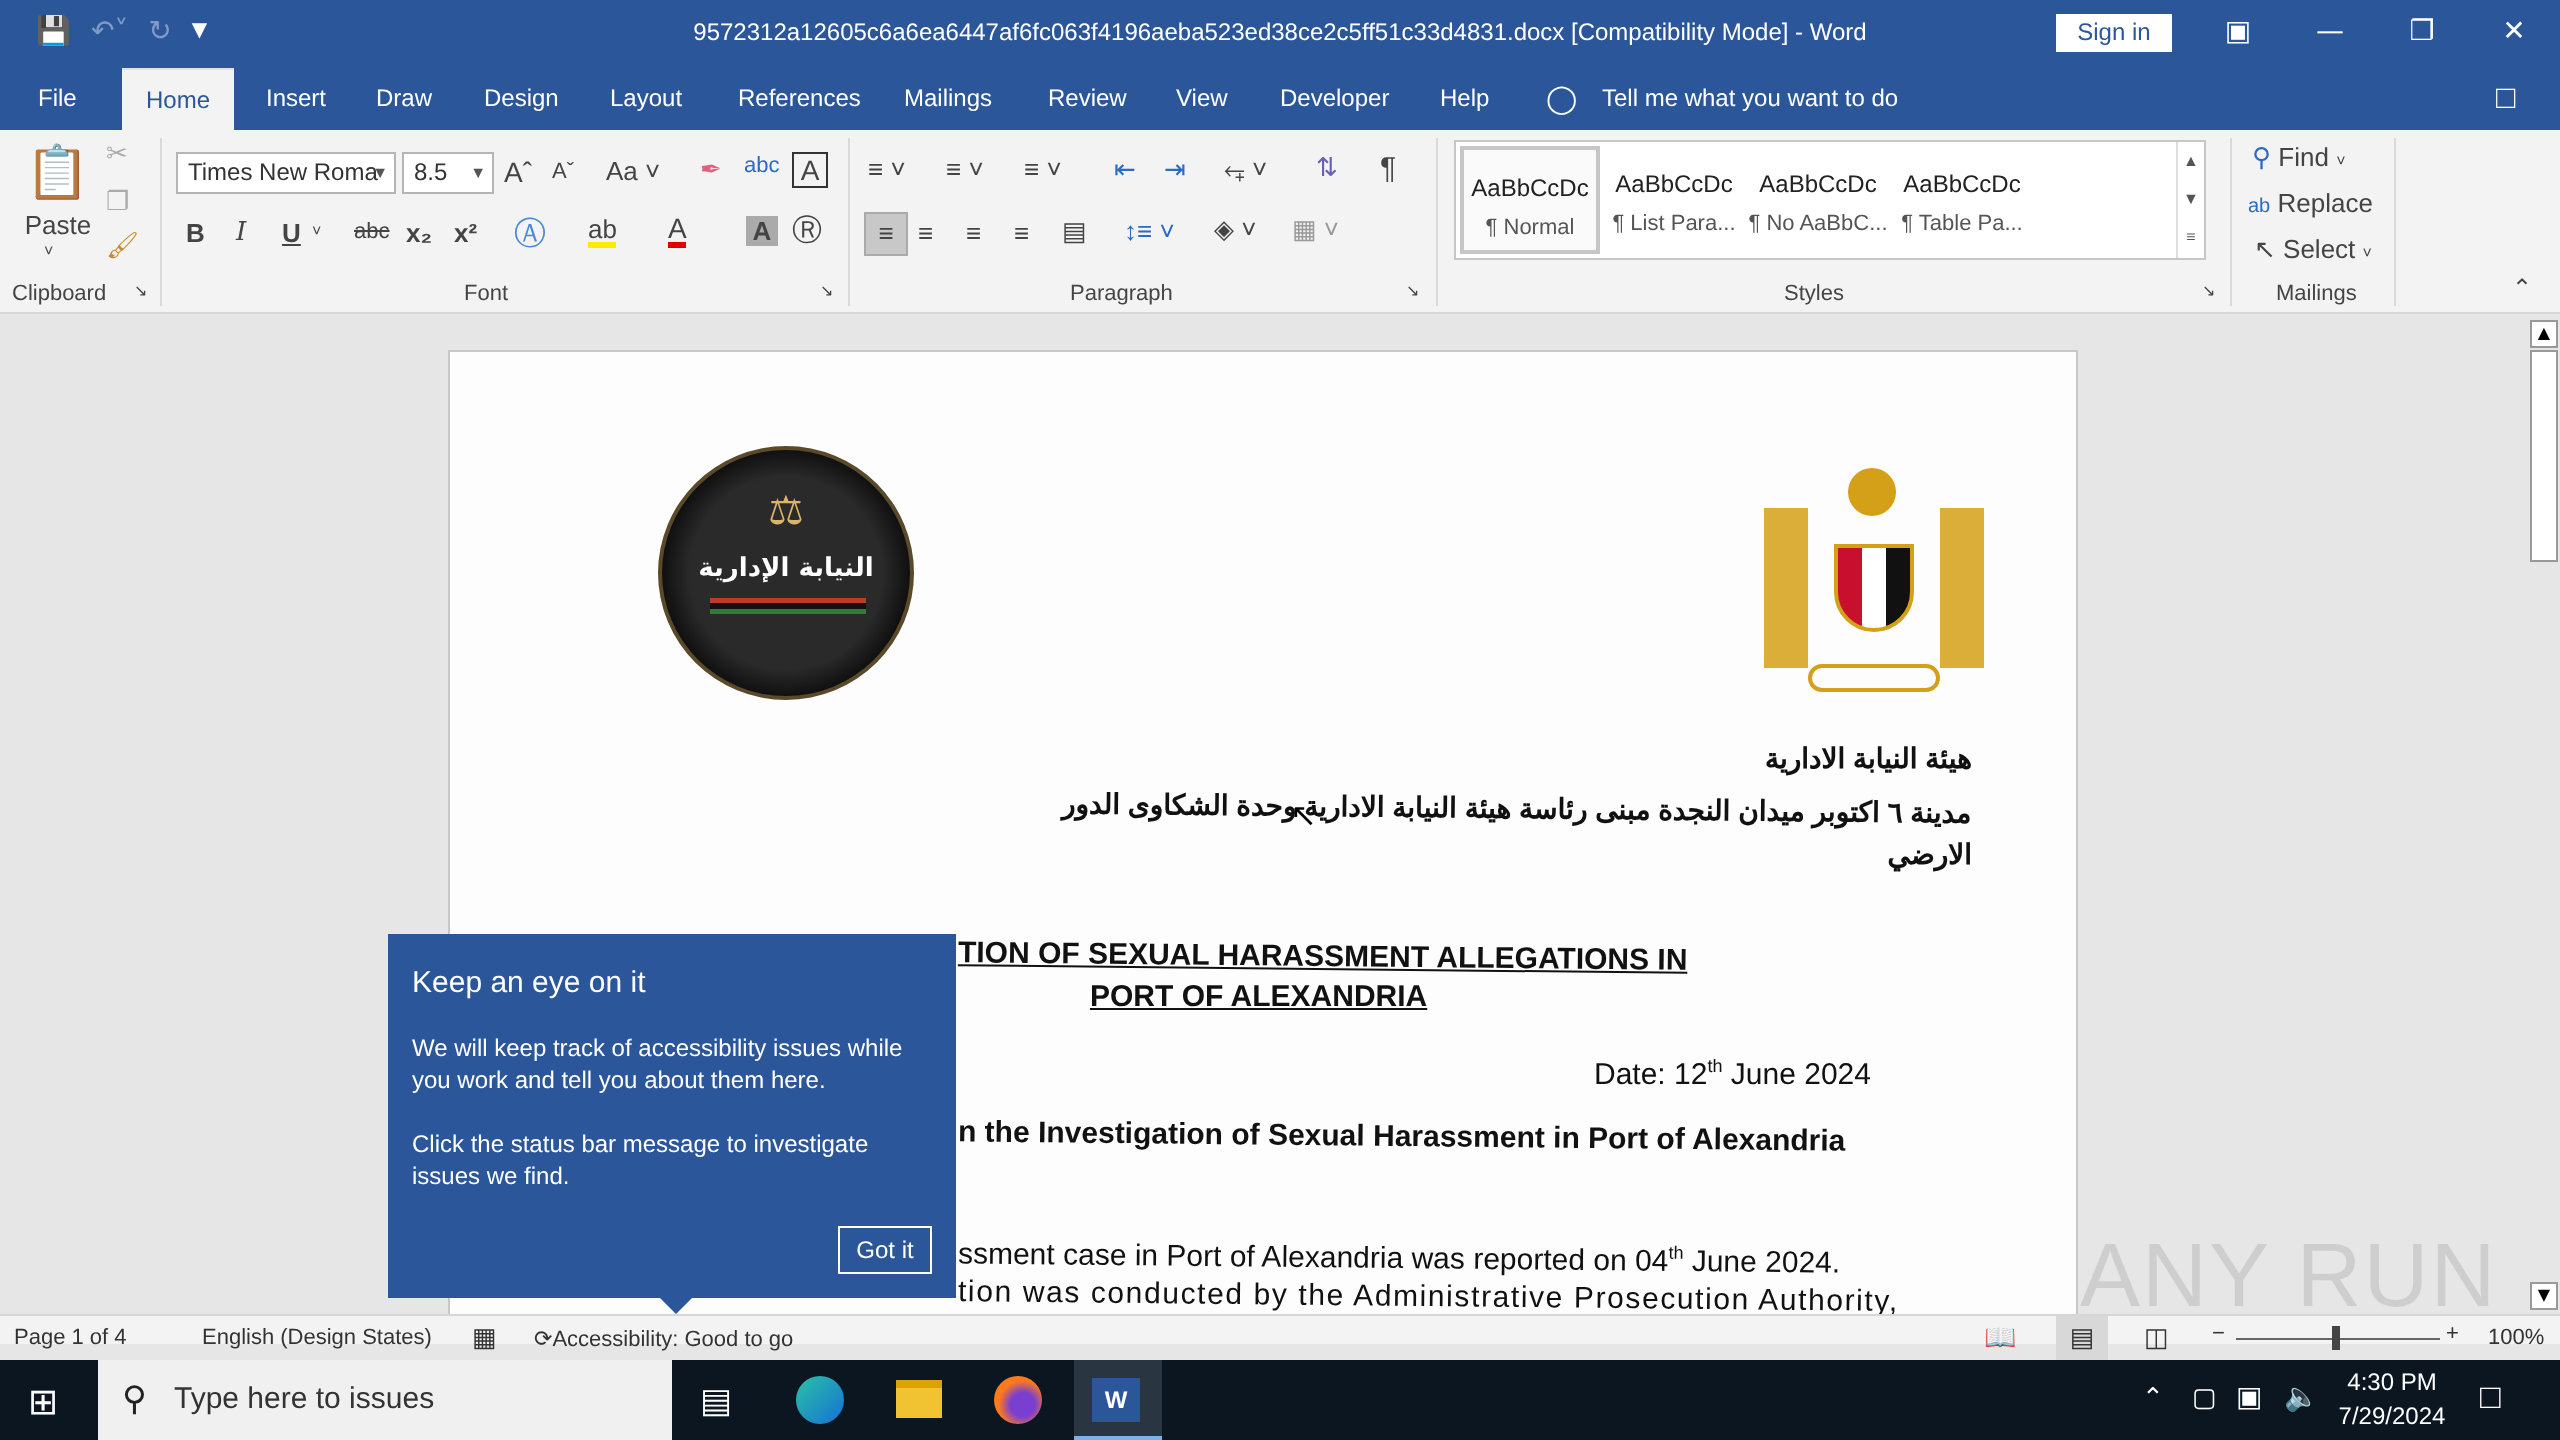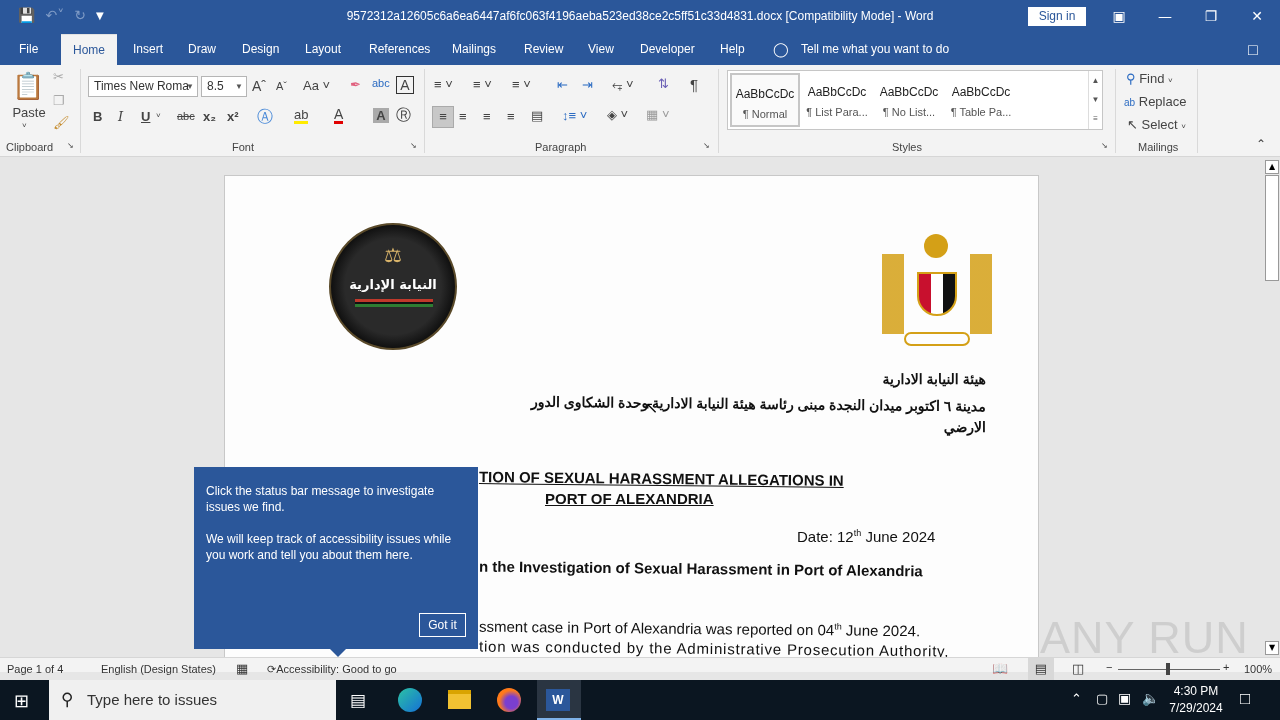--- a/index.html
+++ b/index.html
@@ -132,21 +132,21 @@
     <div class="style-item sel" style="left:2px">
         <div class="prev">AaBbCcDc</div>
         <div class="nm">¶ Normal</div>
       </div>
     <div class="style-item" style="left:74px">
         <div class="prev">AaBbCcDc</div>
         <div class="nm">¶ List Para...</div>
       </div>
     <div class="style-item" style="left:146px">
         <div class="prev">AaBbCcDc</div>
-        <div class="nm">¶ No List...</div>
+        <div class="nm">¶ No AaBbC...</div>
       </div>
     <div class="style-item" style="left:218px">
         <div class="prev">AaBbCcDc</div>
         <div class="nm">¶ Table Pa...</div>
       </div>
     <div style="position:absolute;right:0;top:0;width:14px;height:58px;border-left:1px solid #ddd;font-size:8px;text-align:center;color:#555;line-height:19px">▲<br>▼<br>≡</div>
   </div>
   <div class="grp-label" style="left:892px">Styles</div>
   <div class="ricon" style="left:1101px;top:76px;font-size:8px">↘</div>
   <div class="sep" style="left:1115px"></div>
@@ -192,22 +192,23 @@
   <div style="position:absolute;left:1040px;top:455px;font-size:45px;color:rgba(190,190,190,0.6);font-family:'Liberation Sans',sans-serif;letter-spacing:1px">ANY RUN</div>
 </div>
 
 <div class="vscroll">
   <div style="position:absolute;left:2px;top:3px;width:14px;height:14px;border:1px solid #999;background:#fff;font-size:8px;text-align:center;line-height:12px">▲</div>
   <div style="position:absolute;left:2px;top:18px;width:14px;height:106px;border:1px solid #999;background:#fff"></div>
   <div style="position:absolute;left:2px;top:484px;width:14px;height:14px;border:1px solid #999;background:#fff;font-size:8px;text-align:center;line-height:12px">▼</div>
 </div>
 
 <div class="popup">
+  <h3>Keep an eye on it</h3>
+  <p>We will keep track of accessibility issues while you work and tell you about them here.</p>
   <p>Click the status bar message to investigate issues we find.</p>
-  <p>We will keep track of accessibility issues while you work and tell you about them here.</p>
   <div class="gotit">Got it</div>
   <div style="position:absolute;left:136px;bottom:-8px;width:0;height:0;border-left:8px solid transparent;border-right:8px solid transparent;border-top:8px solid #2b579a"></div>
 </div>
 
 <div class="statusbar">
   <div style="position:absolute;left:7px;top:5px">Page 1 of 4</div>
   <div style="position:absolute;left:101px;top:5px">English (Design States)</div>
   <div style="position:absolute;left:236px;top:3px;font-size:13px">▦</div>
   <div style="position:absolute;left:267px;top:5px"><span>⟳</span><span>Accessibility: Good to go</span></div>
   <div style="position:absolute;left:992px;top:3px;font-size:13px">📖</div>

